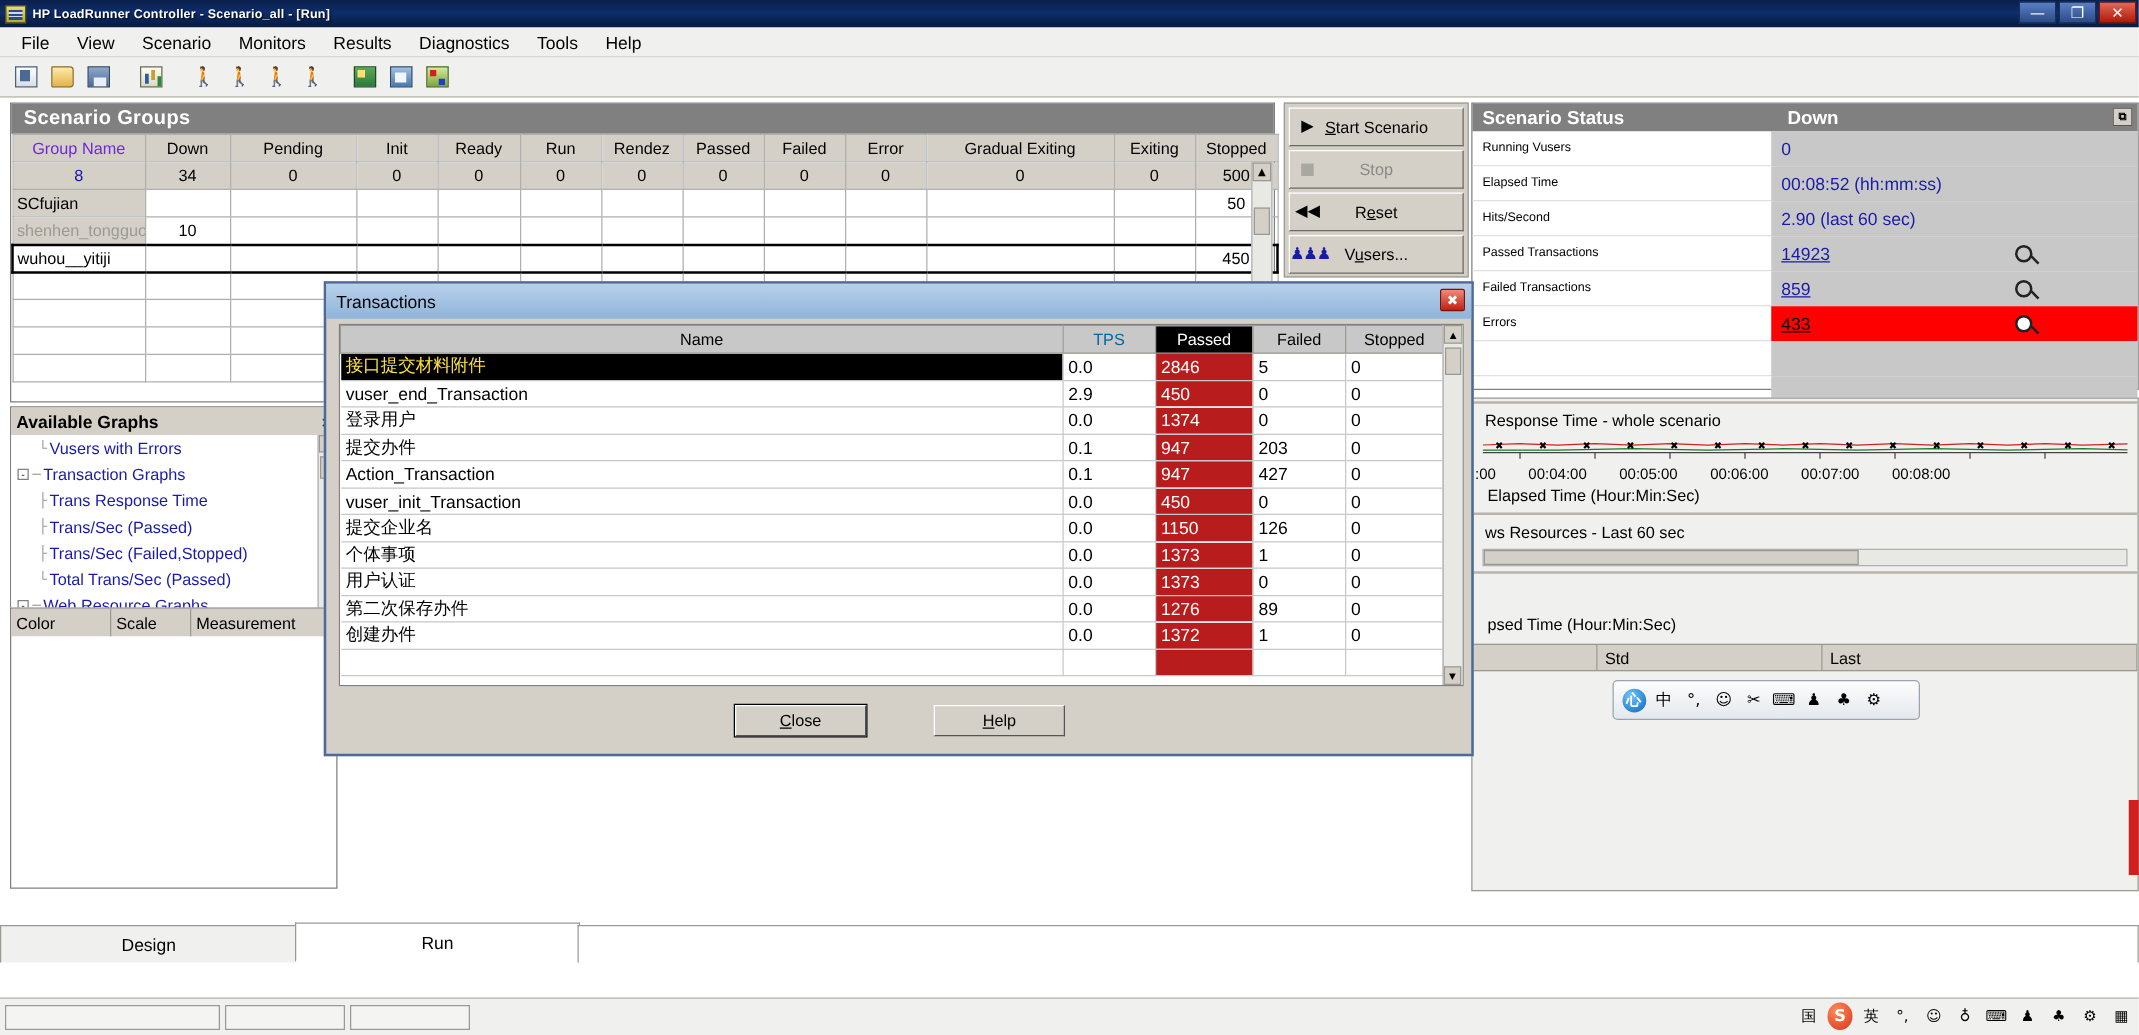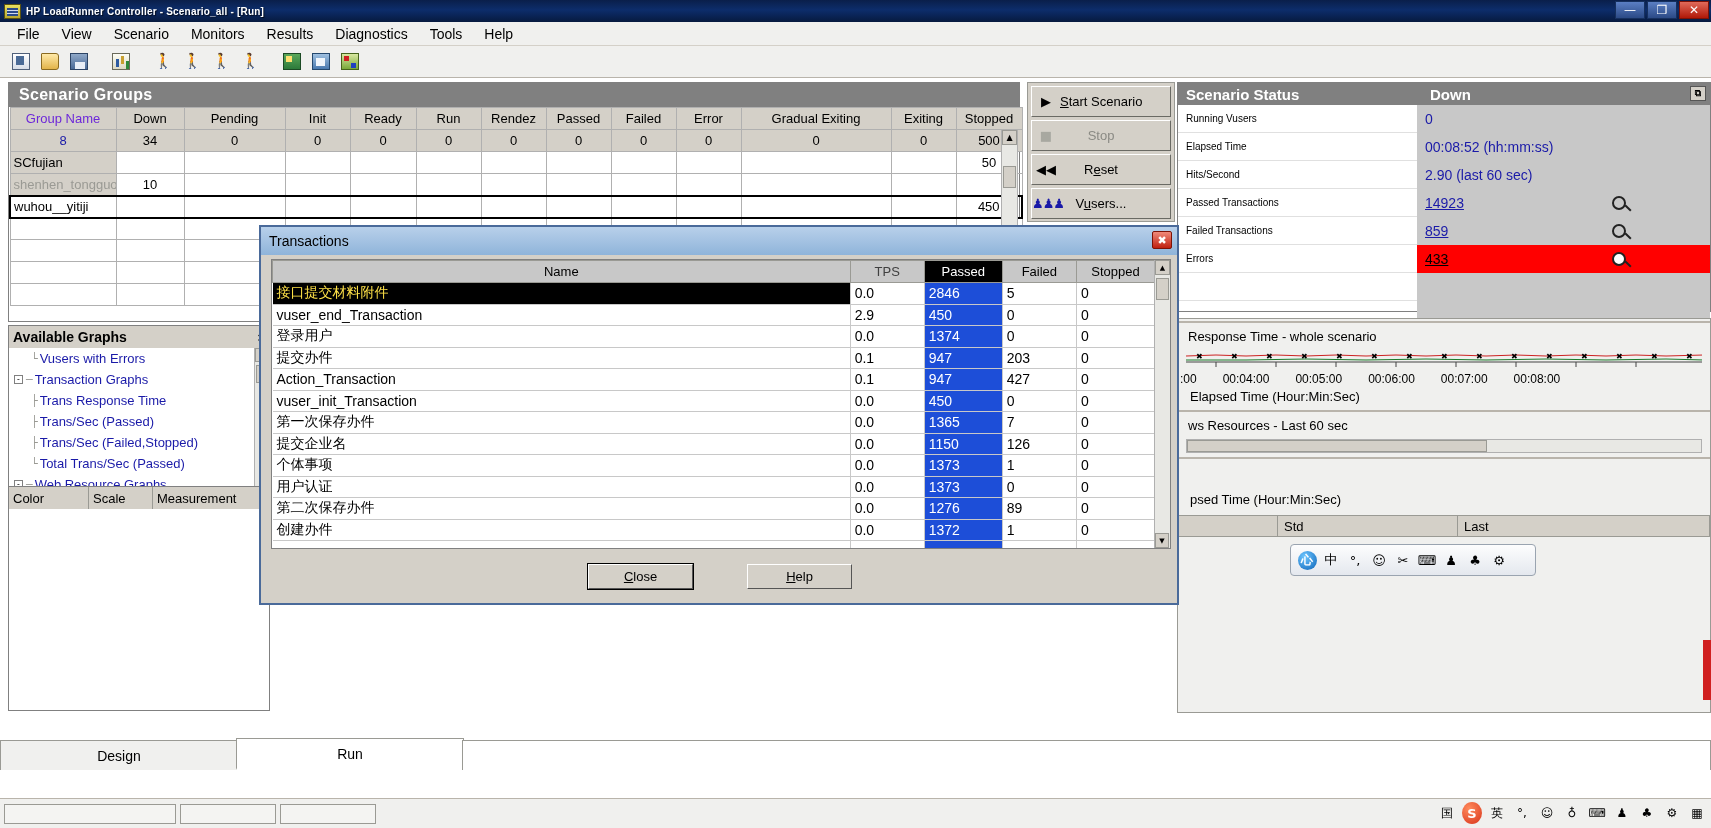--- a/index.html
+++ b/index.html
@@ -199,25 +199,25 @@
               display:flex; align-items:center; padding-left:8px; font-size:14px; position:relative; }
   #tx-close { position:absolute; right:5px; top:4px; width:20px; height:18px;
               background:linear-gradient(#f08a7a,#c02010); border:1px solid #7d1206; border-radius:2px;
               color:#fff; font-size:11px; font-weight:bold; display:flex; align-items:center;
               justify-content:center; font-family:"DejaVu Sans", sans-serif; }
   #tx-grid-wrap { position:absolute; left:10px; top:32px; width:900px; height:290px;
                   border:1px solid #808080; background:#fff; overflow:hidden; }
   #tx-table { width:883px; border-collapse:collapse; table-layout:fixed; }
   #tx-table th { background:#c8c8c8; border:1px solid #9a9a94; height:22px;
                  font-size:13px; font-weight:normal; }
-  #tx-table th.tps { color:#404040; }
+  #tx-table th.tps { color:#0369a1; }
   #tx-table th.passed { background:#000; color:#fff; }
   #tx-table td { border-bottom:1px solid #c8c8c8; border-right:1px solid #c8c8c8;
                  height:21.5px; font-size:14px; padding:0 0 0 4px; white-space:nowrap; overflow:hidden; }
-  #tx-table td.c-passed { background:#1d4ed8; color:#fff; }
+  #tx-table td.c-passed { background:#b91c1c; color:#fff; }
   #tx-table tr.sel td.c-name { background:#000; color:#fde047; }
   #tx-vscroll { position:absolute; right:0; top:0; width:16px; height:288px;
                 background:#e8e8e4; border-left:1px solid #b0b0b0; }
   #tx-vscroll .arr { height:15px; background:#d4d0c8; border:1px solid #9a9a94;
                      display:flex; align-items:center; justify-content:center; font-size:7px;
                      font-family:"DejaVu Sans", sans-serif; }
   #tx-vscroll .thumb { position:absolute; left:1px; top:18px; width:13px; height:22px;
                        background:#d4d0c8; border:1px solid #9a9a94; }
   .dlg-btn { position:absolute; top:337px; height:25px; width:105px; background:#d4d0c8;
              border:1px solid; border-color:#fff #555 #555 #fff;
@@ -735,27 +735,20 @@
             <td class="c-stopped">0</td>
           </tr>
           <tr>
             <td class="c-name">vuser_init_Transaction</td>
             <td class="c-tps">0.0</td>
             <td class="c-passed">450</td>
             <td class="c-failed">0</td>
             <td class="c-stopped">0</td>
           </tr>
           <tr>
-            <td class="c-name">第一次保存办件</td>
-            <td class="c-tps">0.0</td>
-            <td class="c-passed">1365</td>
-            <td class="c-failed">7</td>
-            <td class="c-stopped">0</td>
-          </tr>
-          <tr>
             <td class="c-name">提交企业名</td>
             <td class="c-tps">0.0</td>
             <td class="c-passed">1150</td>
             <td class="c-failed">126</td>
             <td class="c-stopped">0</td>
           </tr>
           <tr>
             <td class="c-name">个体事项</td>
             <td class="c-tps">0.0</td>
             <td class="c-passed">1373</td>

